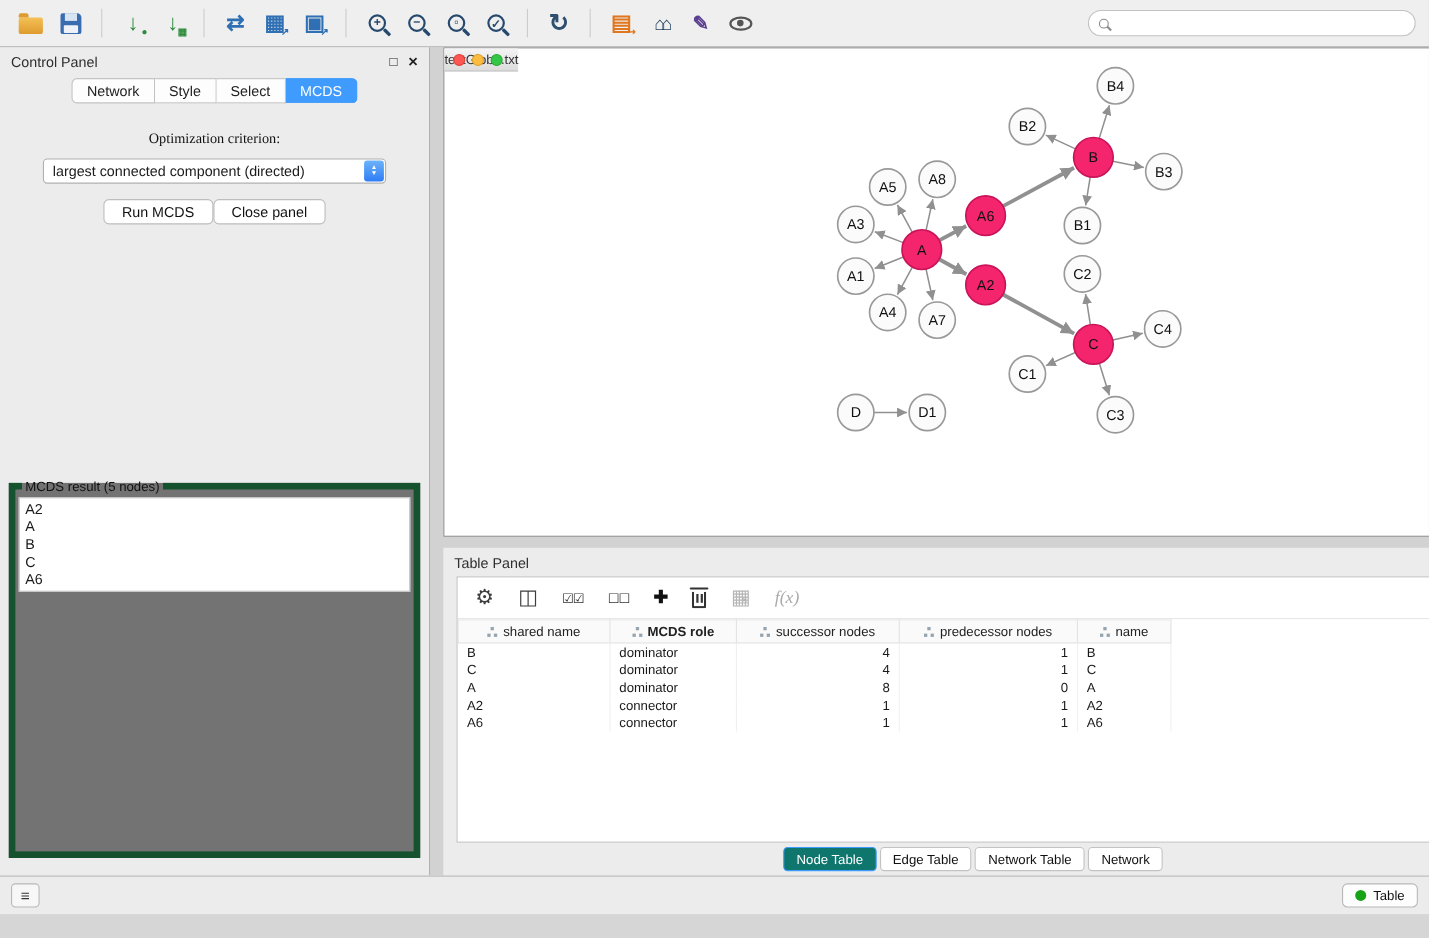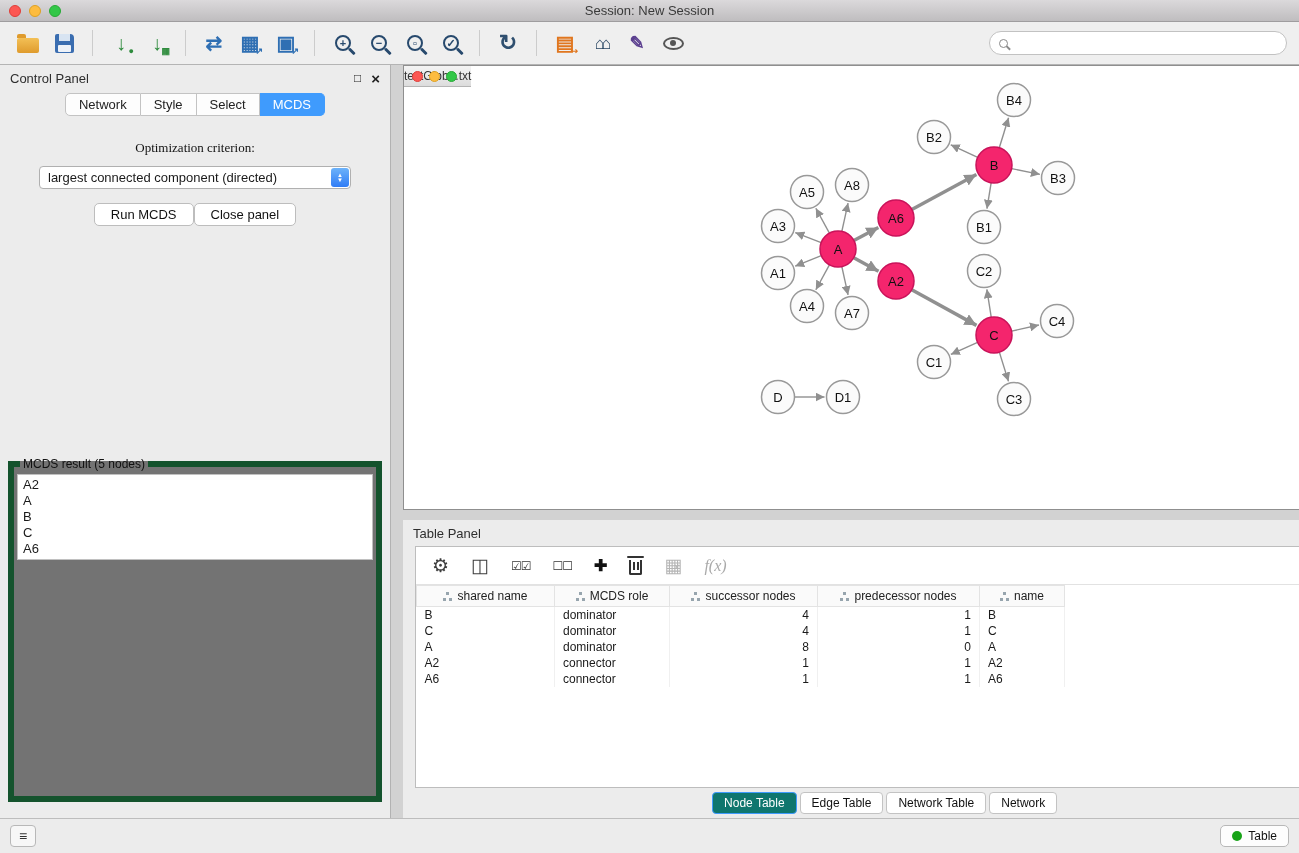--- a/index.html
+++ b/index.html
@@ -108,28 +108,20 @@
   .statusbar { height:35px; flex:none; background:#ececec; border-top:1px solid #bdbdbd; display:flex; align-items:center; padding:0 10px; }
   .menu-btn { width:26px; height:22px; border:1px solid #b8b8b8; border-radius:4px; background:#f7f7f7; display:flex; align-items:center; justify-content:center; font-size:14px; font-weight:bold; color:#333; }
   .memory-btn { margin-left:auto; display:flex; align-items:center; gap:6px; padding:3px 11px; border:1px solid #b8b8b8; border-radius:5px; background:#fdfdfd; font-size:12px; color:#111; }
   .memory-dot { width:10px; height:10px; border-radius:50%; background:#17a317; }
 </style>
 </head>
 <body>
 
 <div class="app">
 
-  <div class="titlebar">
-    <span class="traffic">
-      <span class="tl red"></span>
-      <span class="tl yellow"></span>
-      <span class="tl green"></span>
-    </span>
-    <span class="win-title">Session: New Session</span>
-  </div>
 
   <div class="toolbar">
     <button class="tbtn">
         <span class="icon-folder"></span>
       </button>
     <button class="tbtn">
         <span class="icon-floppy"></span>
       </button>
     <span class="tsep"></span>
     <button class="tbtn">
@@ -402,21 +394,21 @@
             </button>
             <button class="tp-tool">
                 <span class="fx">f(x)</span>
               </button>
           </div>
           <div class="table-area">
             <table class="data">
               <thead>
                   <tr id="table-head-row">
                     <th style="width: 138px;"><span class="hdr-icon"></span><span>shared name</span></th>
-                    <th style="width: 115px;"><span class="hdr-icon"></span><span>MCDS role</span></th>
+                    <th style="width: 115px; font-weight: bold;"><span class="hdr-icon"></span><span>MCDS role</span></th>
                     <th style="width: 148px;"><span class="hdr-icon"></span><span>successor nodes</span></th>
                     <th style="width: 162px;"><span class="hdr-icon"></span><span>predecessor nodes</span></th>
                     <th style="width: 85px;"><span class="hdr-icon"></span><span>name</span></th>
                   </tr>
                 </thead>
               <tbody id="table-body">
                   <tr>
                     <td style="text-align: left;">B</td>
                     <td style="text-align: left;">dominator</td>
                     <td style="text-align: right;">4</td>

